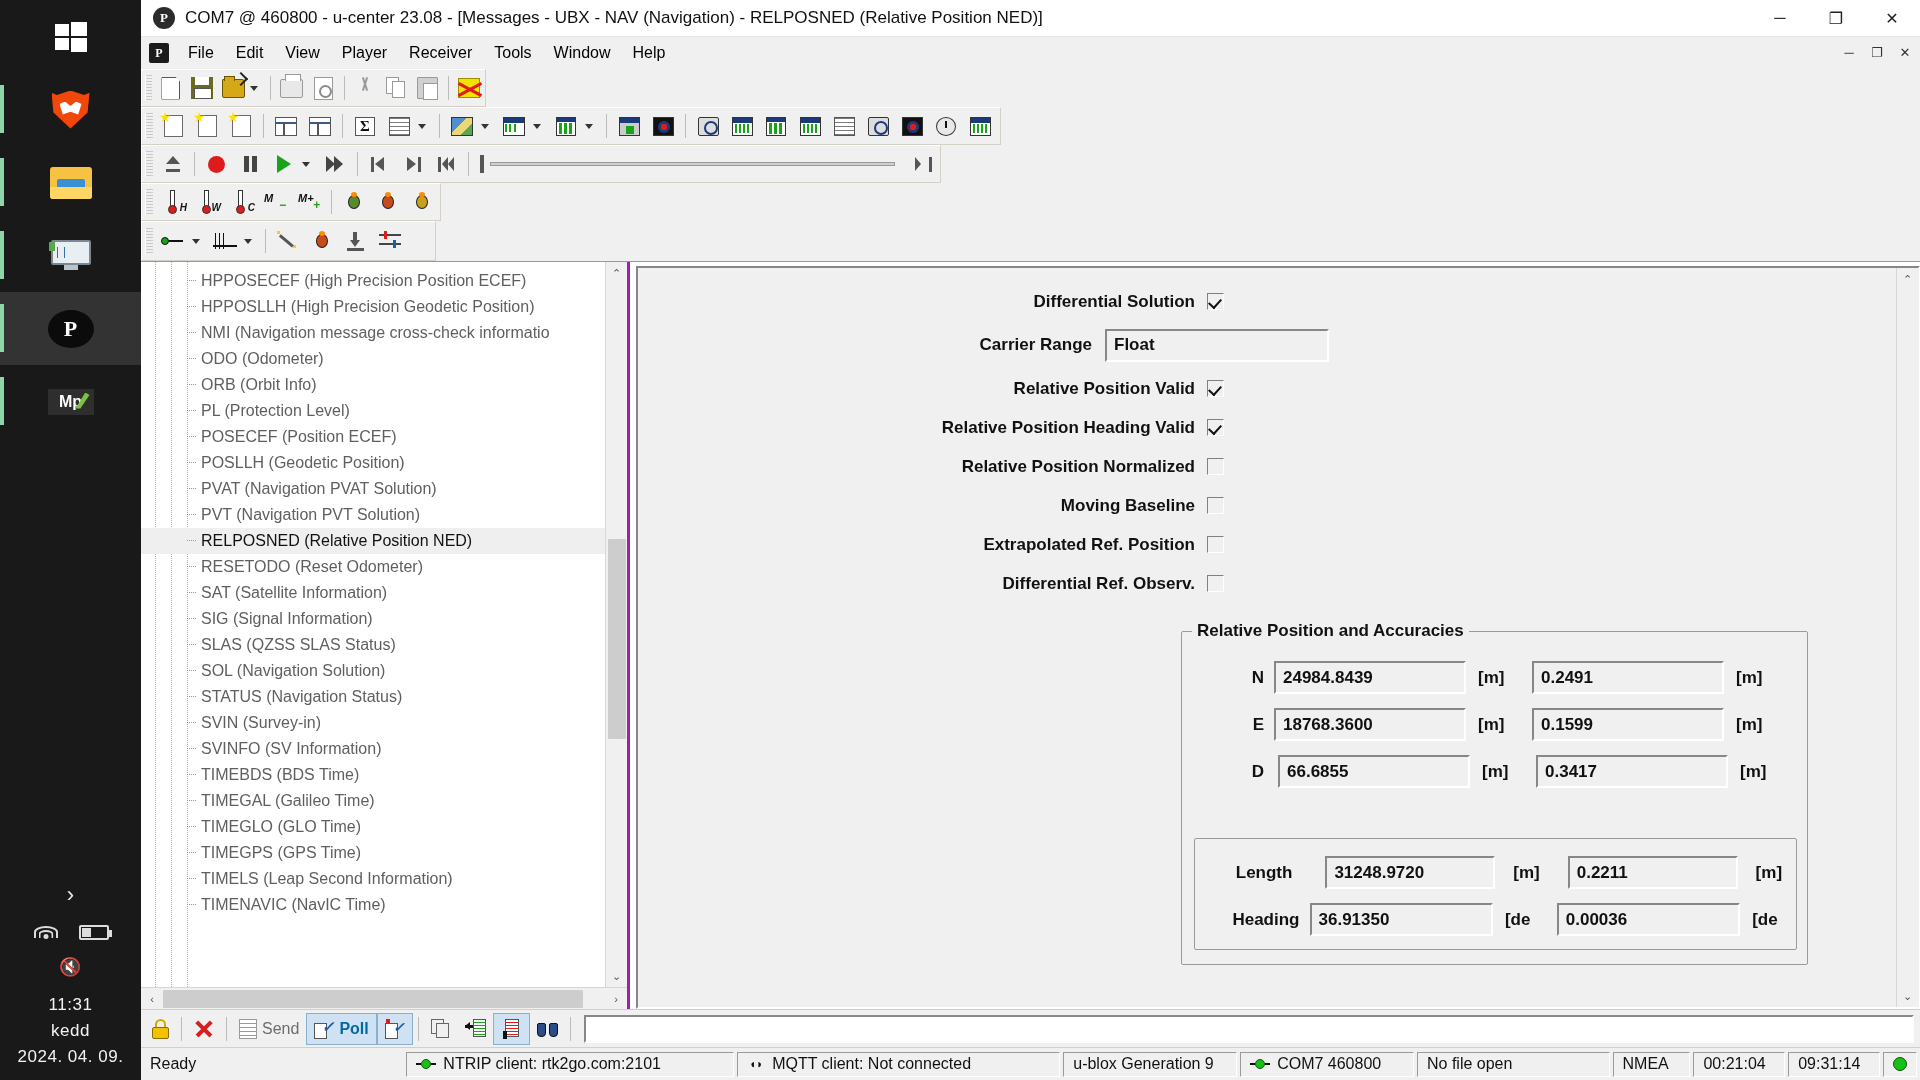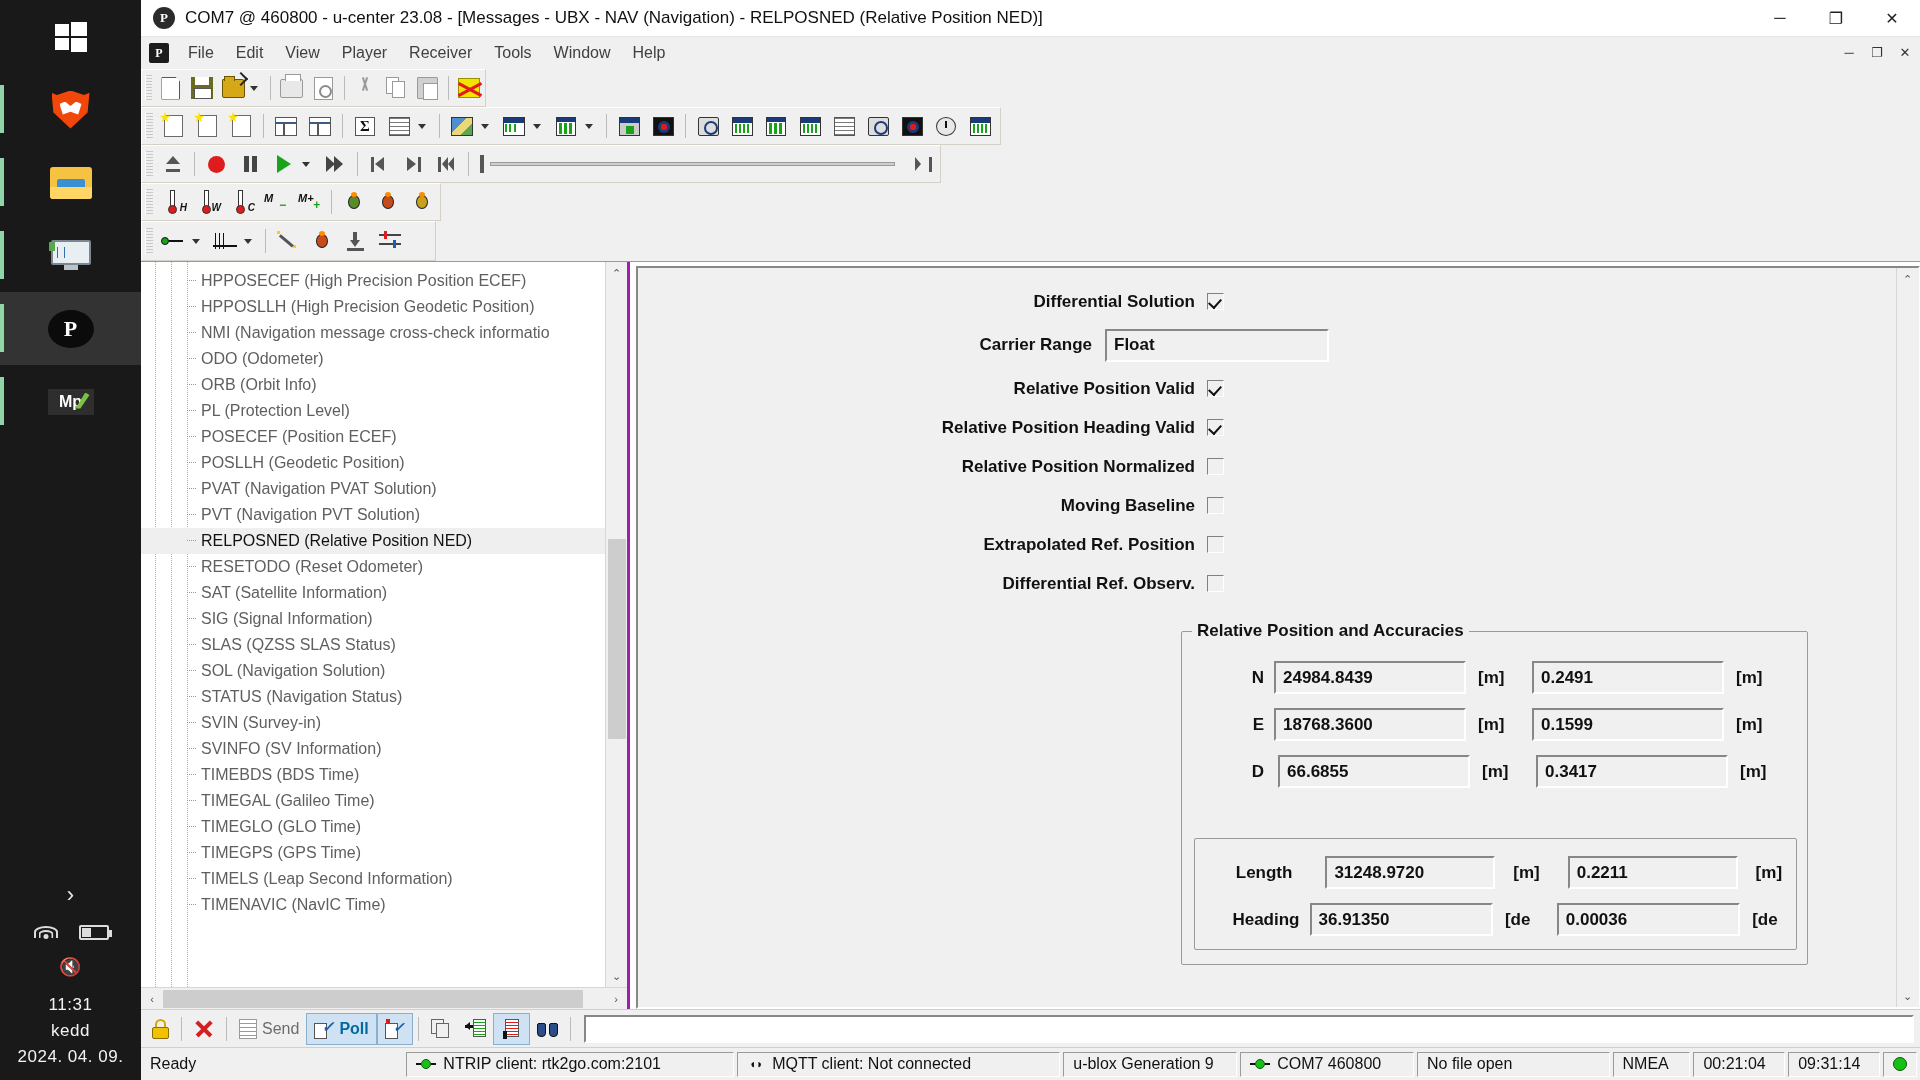--- a/index.html
+++ b/index.html
@@ -120,21 +120,21 @@
 
   .menubar {
     height: 32px; display:flex; align-items:center;
     background: #f0f0f0; padding-left: 8px; position: relative;
   }
   .menu-doc-ico{
     width:20px;height:20px;background:#1c1c1c;color:#fff;border-radius:2px;
     display:flex;align-items:center;justify-content:center;font-size:12px;font-weight:bold;
     margin-right:8px; font-family:"Liberation Serif",serif;
   }
-  .menu-item { padding: 3px 11px; font-size: 16px; color:#404040; }
+  .menu-item { padding: 3px 11px; font-size: 16px; color:#000000; }
   .mdi-btns{ position:absolute; right:6px; top:6px; display:flex; gap:10px; font-size:13px; color:#333;}
   .mdi-btns span{ width:18px;height:18px;display:flex;align-items:center;justify-content:center;}
 
   
   .toolbar-row { display:flex; align-items:center; background:#f0f0f0; }
   .tbar {
     display:flex; align-items:center; height: 100%;
     border: 1px solid #d4d0c8; border-top-color:#fff; border-left-color:#fff;
     background:#f0f0f0;
   }

